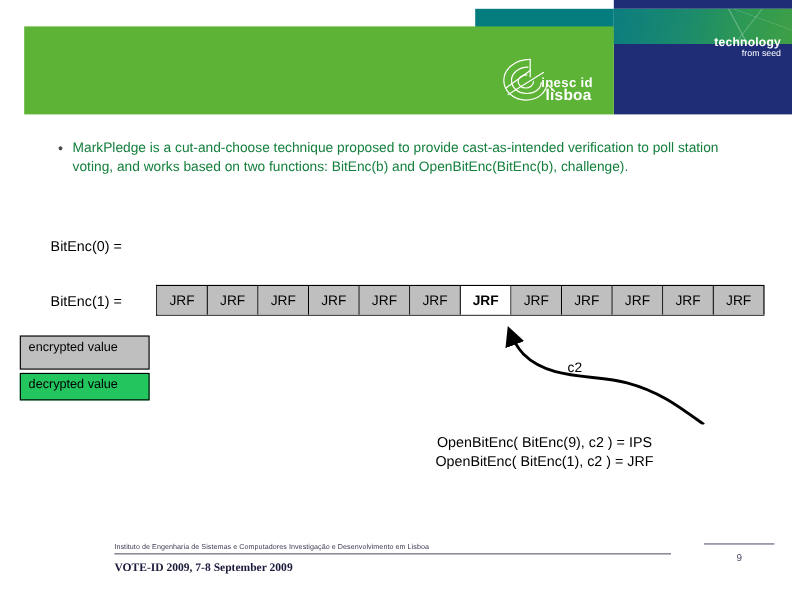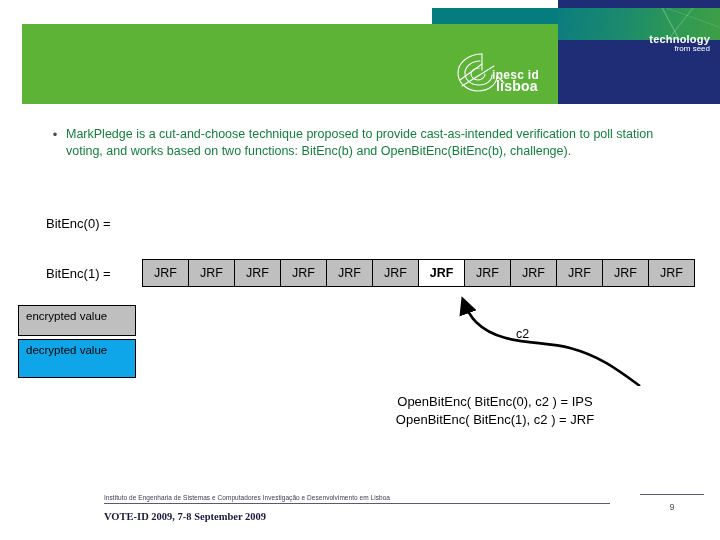--- a/index.html
+++ b/index.html
@@ -187,22 +187,22 @@
     box-sizing: border-box;
     white-space: nowrap;
   }
   #legend-encrypted {
     left: 18px; top: 305px;
     width: 118px; height: 31px;
     background: #bfbfbf;
   }
   #legend-decrypted {
     left: 18px; top: 339px;
-    width: 118px; height: 39px;
-    background: #0ea5e9;
+    width: 118px; height: 25px;
+    background: #22c55e;
   }
 
   
   #challenge-arrow {
     position: absolute;
     left: 430px; top: 286px;
     width: 230px; height: 100px;
   }
   #arrow-label {
     position: absolute;
@@ -335,21 +335,21 @@
   <defs>
     <marker id="arrowhead" markerWidth="7" markerHeight="7" refX="5.5" refY="3.5" orient="auto">
       <polygon points="0 0, 7 3.5, 0 7" fill="#000000"></polygon>
     </marker>
   </defs>
   <path d="M 210 100 C 188 84 170 70 140 62 C 110 54 70 60 46 36 C 40 30 36 22 33 14" stroke="#000000" stroke-width="2.6" fill="none" marker-end="url(#arrowhead)"></path>
 </svg>
 <div id="arrow-label">c2</div>
 
 <div id="formulas">
-  <div class="formula-line">OpenBitEnc( BitEnc(0), c2 ) = IPS</div>
+  <div class="formula-line">OpenBitEnc( BitEnc(9), c2 ) = IPS</div>
   <div class="formula-line">OpenBitEnc( BitEnc(1), c2 ) = JRF</div>
 </div>
 
 <div id="footer">
   <div class="footer-org">Instituto de Engenharia de Sistemas e Computadores Investigação e Desenvolvimento em Lisboa</div>
   <div class="footer-rule"></div>
   <div class="footer-event">VOTE-ID 2009, 7-8 September 2009</div>
 </div>
 
 <div id="page-number-wrap">

